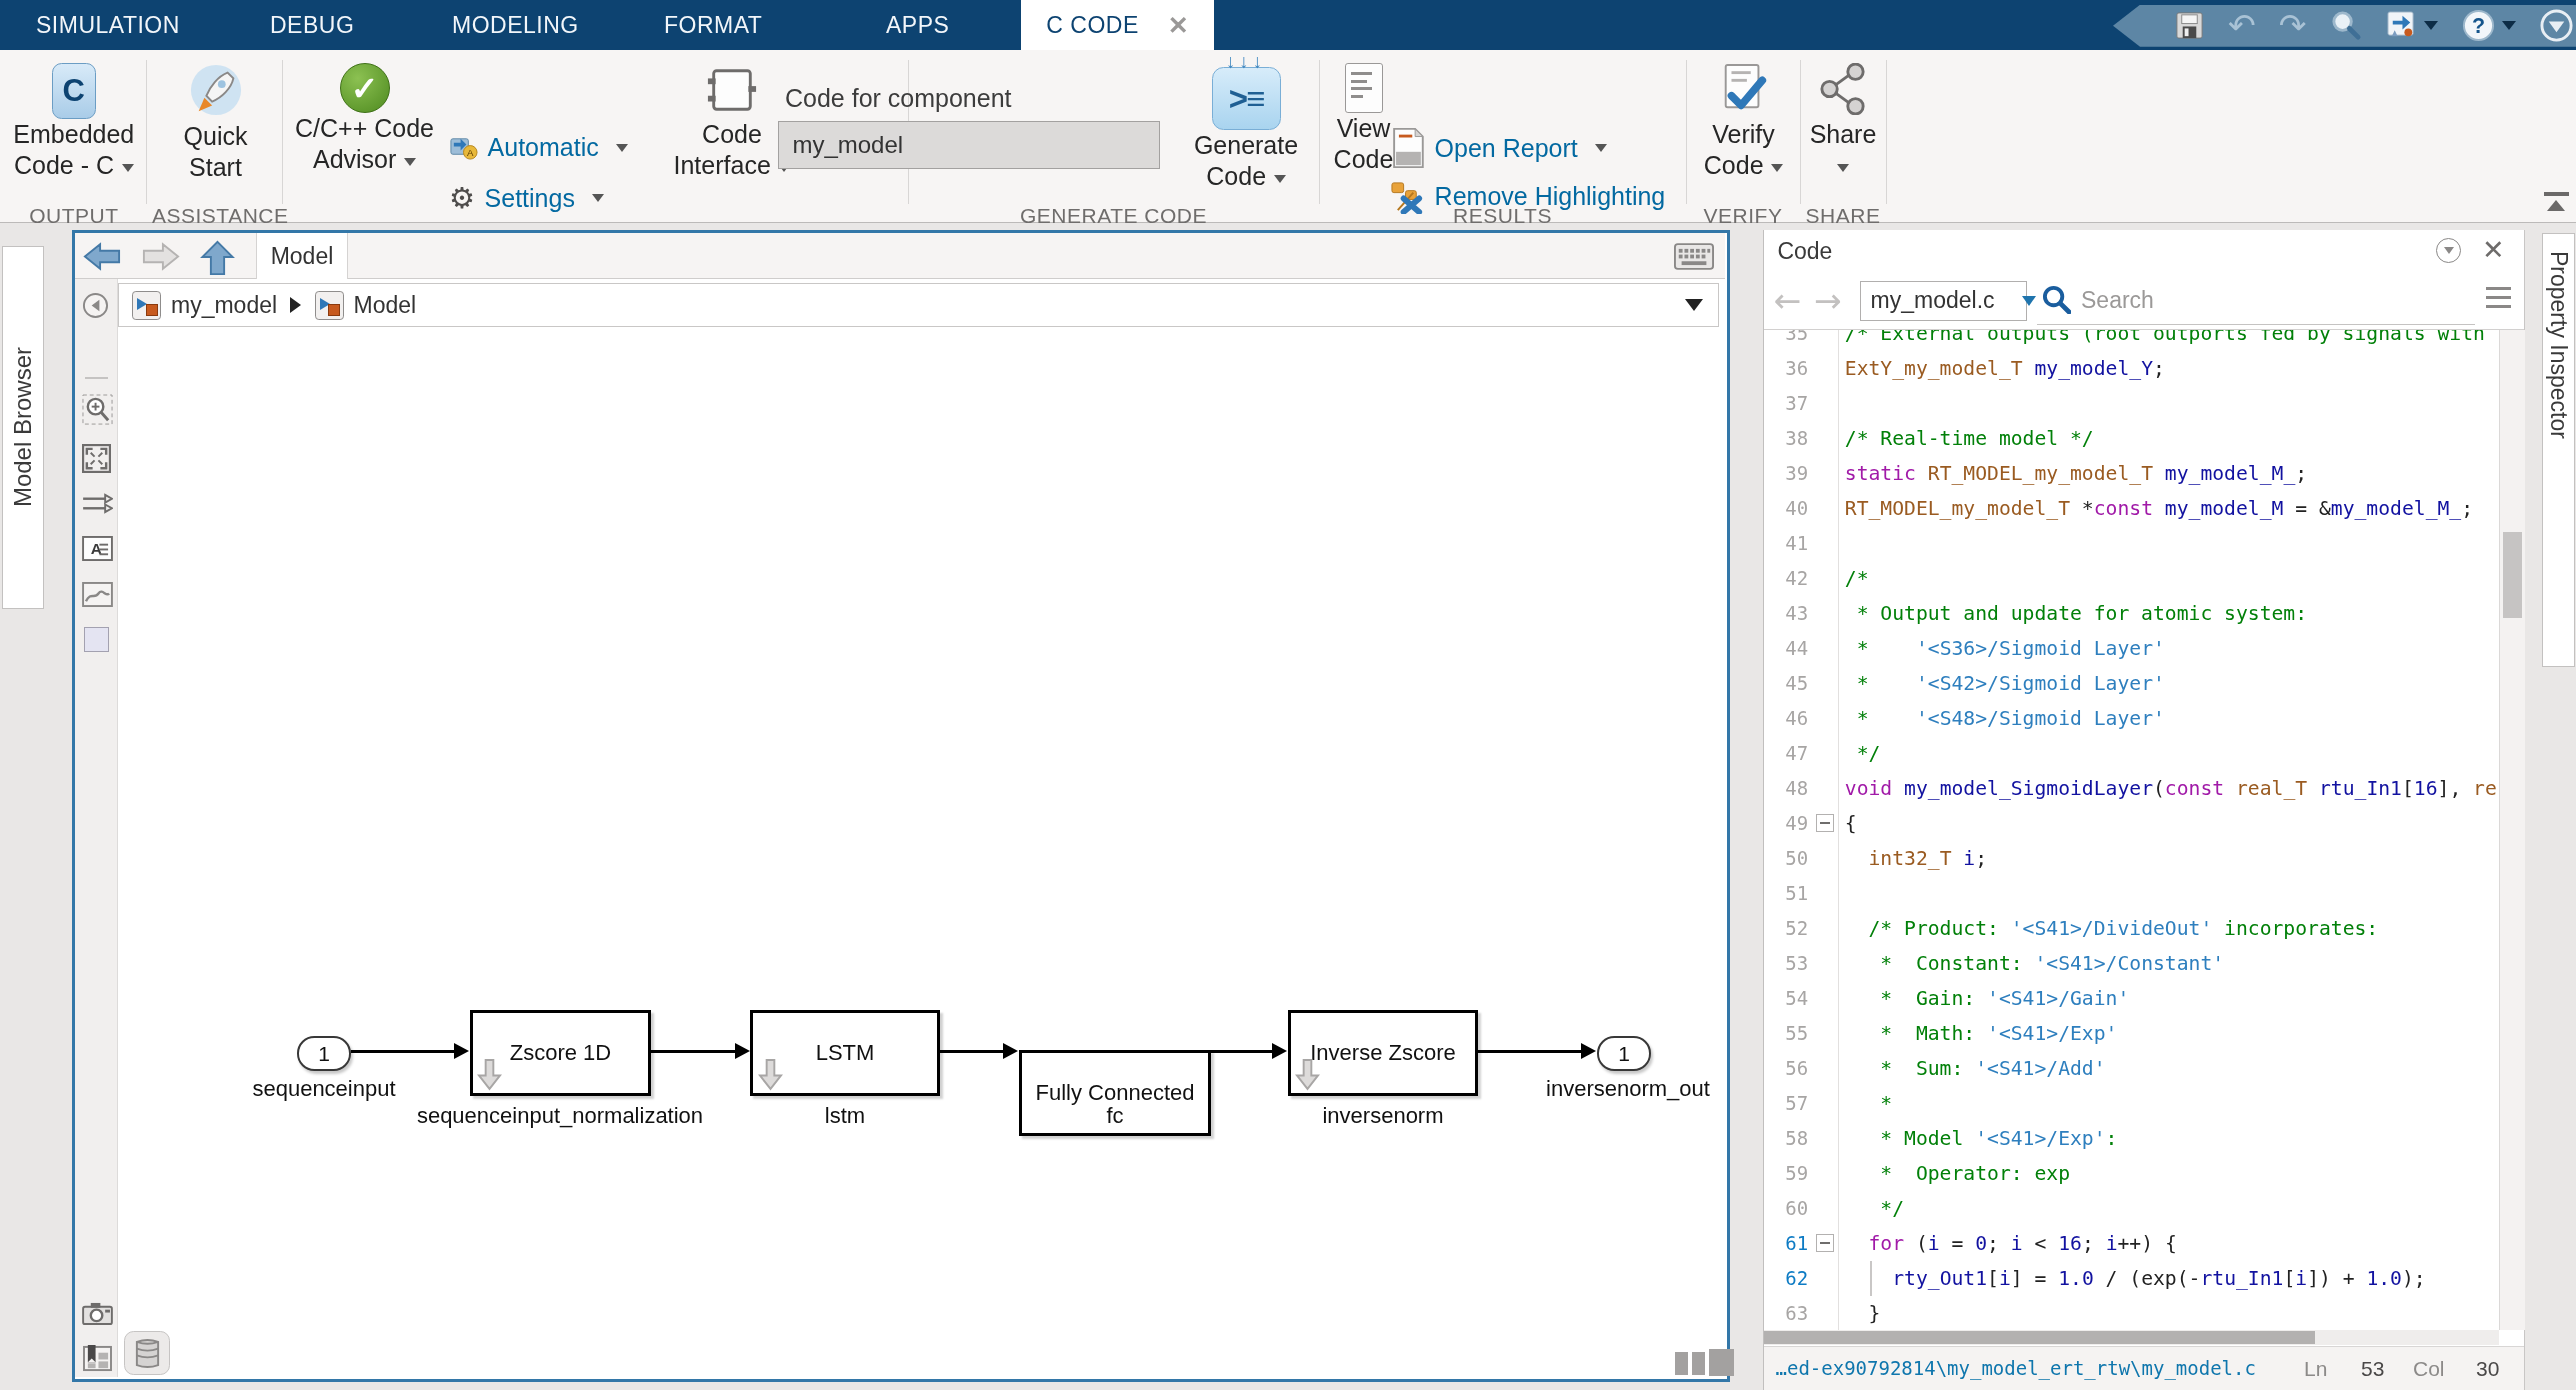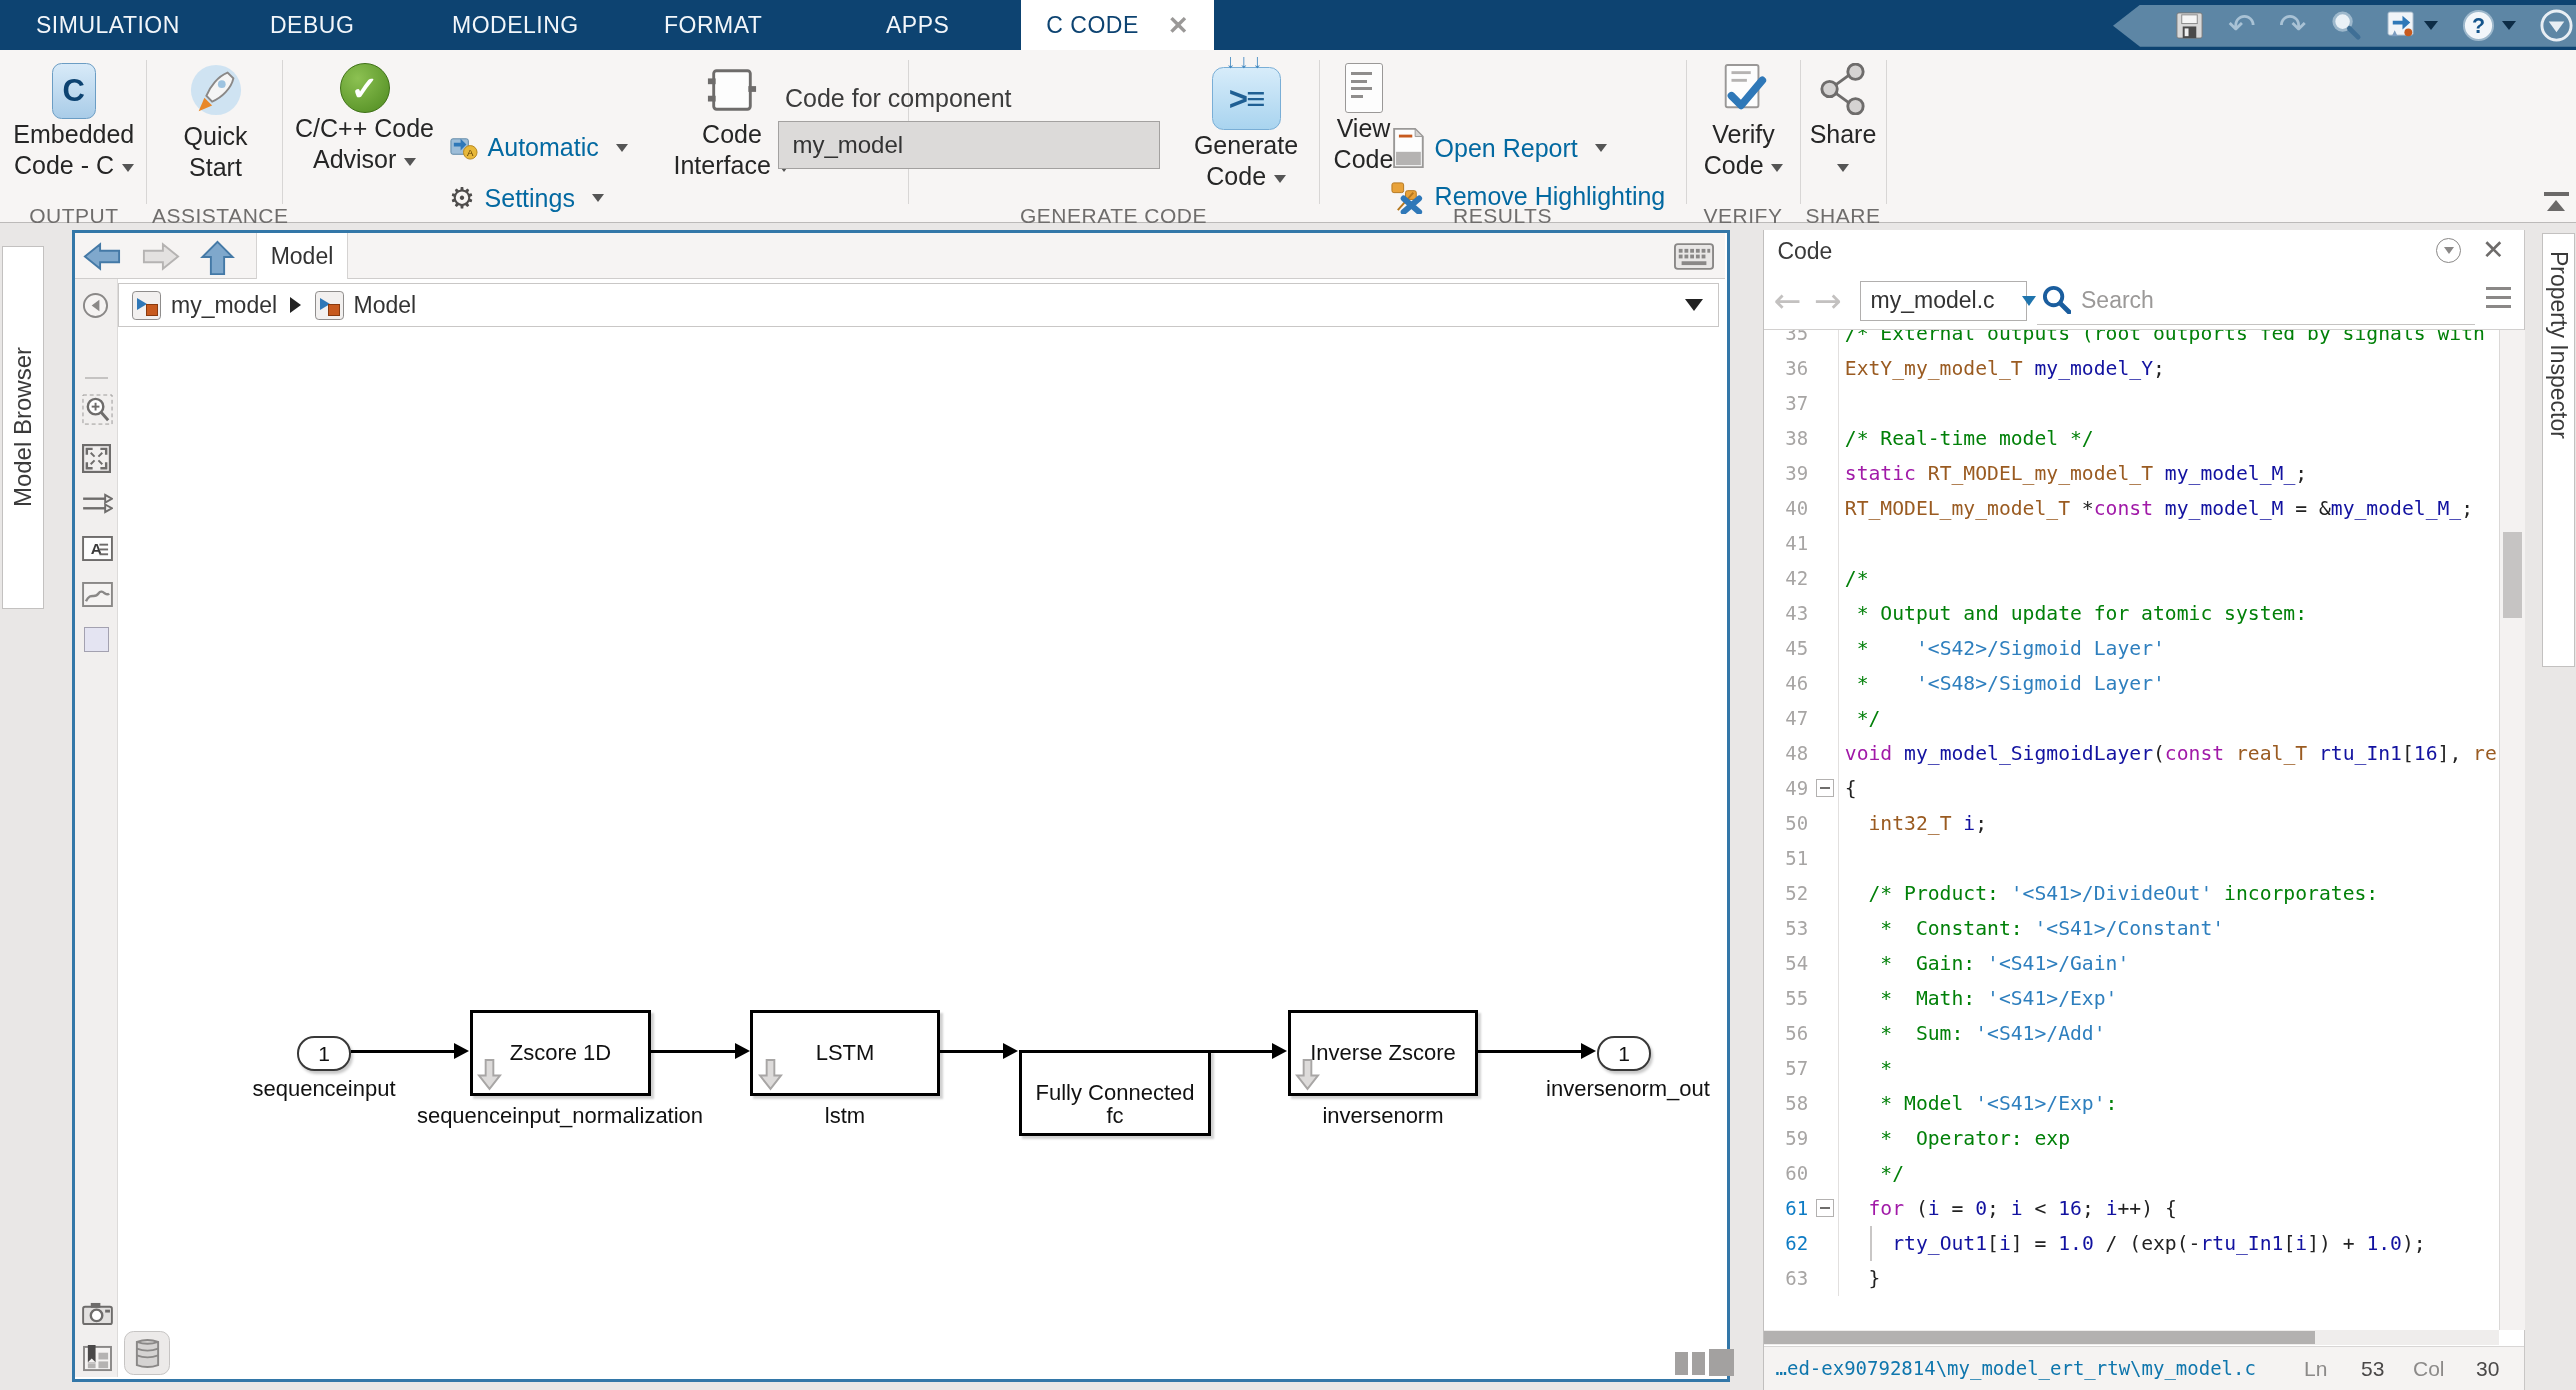--- a/index.html
+++ b/index.html
@@ -473,20 +473,21 @@
       <div class="code-lines" id="code-lines">
           <div class="crow"><span class="cnum">35</span><span class="cfold"></span><span class="ctext"><span class="seg-c">/* External outputs (root outports fed by signals with</span></span></div>
           <div class="crow"><span class="cnum">36</span><span class="cfold"></span><span class="ctext"><span class="seg-t">ExtY_my_model_T</span><span class="seg-p"> </span><span class="seg-v">my_model_Y</span><span class="seg-p">;</span></span></div>
           <div class="crow"><span class="cnum">37</span><span class="cfold"></span><span class="ctext"></span></div>
           <div class="crow"><span class="cnum">38</span><span class="cfold"></span><span class="ctext"><span class="seg-c">/* Real-time model */</span></span></div>
           <div class="crow"><span class="cnum">39</span><span class="cfold"></span><span class="ctext"><span class="seg-k">static</span><span class="seg-p"> </span><span class="seg-t">RT_MODEL_my_model_T</span><span class="seg-p"> </span><span class="seg-v">my_model_M_</span><span class="seg-p">;</span></span></div>
           <div class="crow"><span class="cnum">40</span><span class="cfold"></span><span class="ctext"><span class="seg-t">RT_MODEL_my_model_T</span><span class="seg-p"> *</span><span class="seg-k">const</span><span class="seg-p"> </span><span class="seg-v">my_model_M</span><span class="seg-p"> = &amp;</span><span class="seg-v">my_model_M_</span><span class="seg-p">;</span></span></div>
           <div class="crow"><span class="cnum">41</span><span class="cfold"></span><span class="ctext"></span></div>
           <div class="crow"><span class="cnum">42</span><span class="cfold"></span><span class="ctext"><span class="seg-c">/*</span></span></div>
           <div class="crow"><span class="cnum">43</span><span class="cfold"></span><span class="ctext"><span class="seg-c"> * Output and update for atomic system:</span></span></div>
+          <div class="crow"><span class="cnum">44</span><span class="cfold"></span><span class="ctext"><span class="seg-c"> *    </span><span class="seg-l">'&lt;S36&gt;/Sigmoid Layer'</span></span></div>
           <div class="crow"><span class="cnum">45</span><span class="cfold"></span><span class="ctext"><span class="seg-c"> *    </span><span class="seg-l">'&lt;S42&gt;/Sigmoid Layer'</span></span></div>
           <div class="crow"><span class="cnum">46</span><span class="cfold"></span><span class="ctext"><span class="seg-c"> *    </span><span class="seg-l">'&lt;S48&gt;/Sigmoid Layer'</span></span></div>
           <div class="crow"><span class="cnum">47</span><span class="cfold"></span><span class="ctext"><span class="seg-c"> */</span></span></div>
           <div class="crow"><span class="cnum">48</span><span class="cfold"></span><span class="ctext"><span class="seg-k">void</span><span class="seg-p"> </span><span class="seg-v">my_model_SigmoidLayer</span><span class="seg-p">(</span><span class="seg-k">const</span><span class="seg-p"> </span><span class="seg-t">real_T</span><span class="seg-p"> </span><span class="seg-v">rtu_In1</span><span class="seg-p">[</span><span class="seg-n">16</span><span class="seg-p">], </span><span class="seg-t">re</span></span></div>
           <div class="crow"><span class="cnum">49</span><span class="cfold"><span class="foldbox"></span></span><span class="ctext"><span class="seg-p">{</span></span></div>
           <div class="crow"><span class="cnum">50</span><span class="cfold"></span><span class="ctext"><span class="seg-p">  </span><span class="seg-t">int32_T</span><span class="seg-p"> </span><span class="seg-v">i</span><span class="seg-p">;</span></span></div>
           <div class="crow"><span class="cnum">51</span><span class="cfold"></span><span class="ctext"></span></div>
           <div class="crow"><span class="cnum">52</span><span class="cfold"></span><span class="ctext"><span class="seg-c">  /* Product: </span><span class="seg-l">'&lt;S41&gt;/DivideOut'</span><span class="seg-c"> incorporates:</span></span></div>
           <div class="crow"><span class="cnum">53</span><span class="cfold"></span><span class="ctext"><span class="seg-c">   *  Constant: </span><span class="seg-l">'&lt;S41&gt;/Constant'</span></span></div>
           <div class="crow"><span class="cnum">54</span><span class="cfold"></span><span class="ctext"><span class="seg-c">   *  Gain: </span><span class="seg-l">'&lt;S41&gt;/Gain'</span></span></div>

